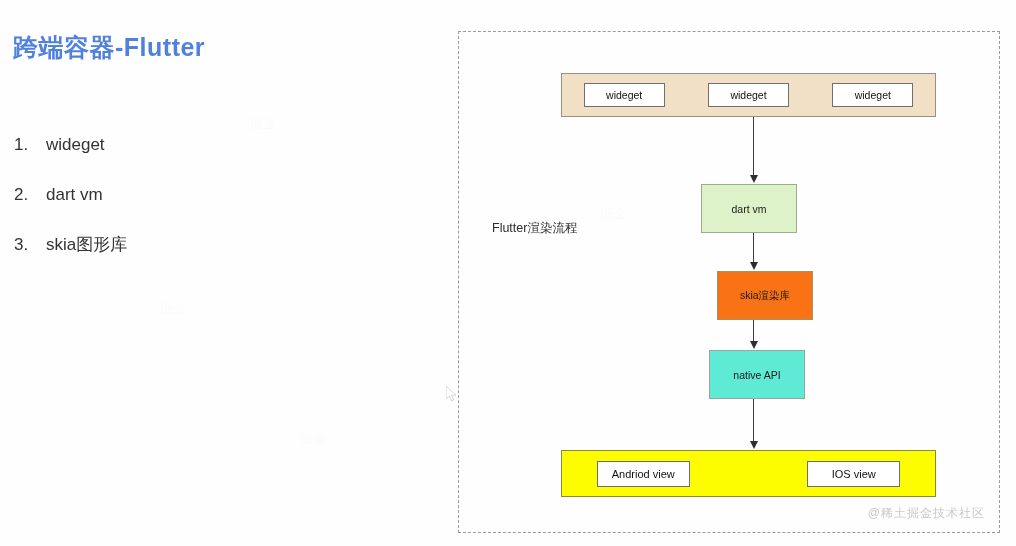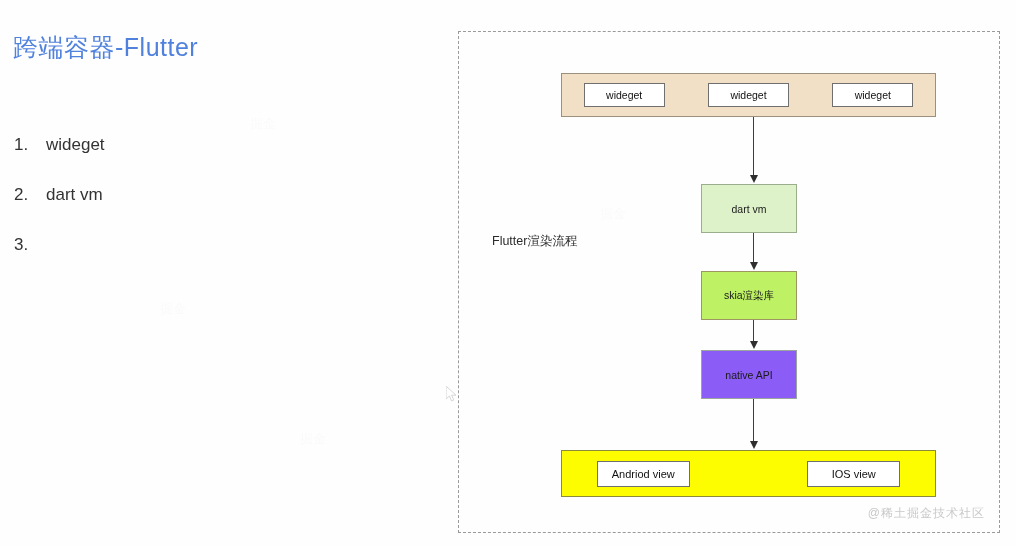--- a/index.html
+++ b/index.html
@@ -17,21 +17,21 @@
     background: #fefefe;
     overflow: hidden;
   }
 
   
   #slide-title {
     position: absolute;
     left: 13px;
     top: 31px;
     font-size: 25px;
-    font-weight: 400;
+    font-weight: 700;
     color: #4f81dd;
     letter-spacing: 0.5px;
     white-space: nowrap;
   }
   #bullet-list {
     position: absolute;
     left: 14px;
     top: 120px;
     width: 330px;
     margin: 0;
@@ -64,21 +64,21 @@
     top: 31px;
     width: 542px;
     height: 502px;
     border: 1px dashed #9a9a9a;
     box-sizing: border-box;
     background: transparent;
   }
   #diagram-caption {
     position: absolute;
     left: 33px;
-    top: 201px;
+    top: 188px;
     font-size: 12.5px;
     color: #2b2b2b;
     white-space: nowrap;
   }
 
   
   .node {
     position: absolute;
     box-sizing: border-box;
     display: flex;
@@ -134,33 +134,33 @@
 
   #dart-vm-node {
     left: 242px;
     top: 152px;
     width: 96px;
     height: 49px;
     background: #ddf2c8;
     border: 1px solid #9aae8d;
   }
   #skia-node {
-    left: 242px;
+    left: 258px;
     top: 239px;
     width: 96px;
     height: 49px;
-    background: #bef264;
+    background: #f97316;
     border: 1px solid #9d9662;
   }
   #native-api-node {
-    left: 242px;
+    left: 250px;
     top: 318px;
     width: 96px;
     height: 49px;
-    background: #8b5cf6;
+    background: #5eead4;
     border: 1px solid #9aa59b;
   }
 
   
   .arrow {
     position: absolute;
     left: 289px;
     width: 12px;
   }
   .arrow .shaft {
@@ -234,20 +234,21 @@
     <li>
       <span class="num">1.</span>
       <span class="txt">wideget</span>
     </li>
     <li>
       <span class="num">2.</span>
       <span class="txt">dart vm</span>
     </li>
     <li>
       <span class="num">3.</span>
+      <span class="txt">skia图形库</span>
     </li>
   </ul>
 
   <div class="ghost-wm" style="left:160px; top:300px;">掘金</div>
   <div class="ghost-wm" style="left:250px; top:115px;">掘金</div>
   <div class="ghost-wm" style="left:300px; top:430px;">掘金</div>
   <div class="ghost-wm" style="left:600px; top:205px;">掘金</div>
 
   <div id="diagram-panel">
 

